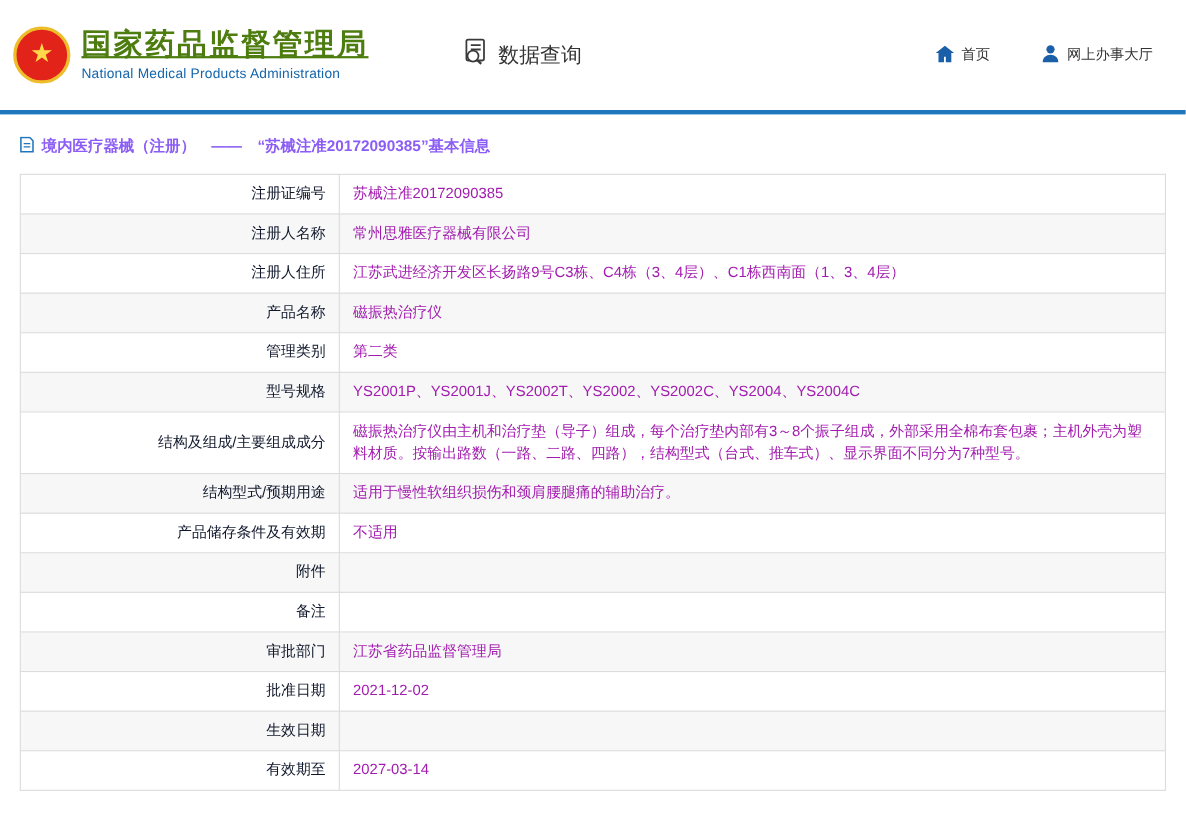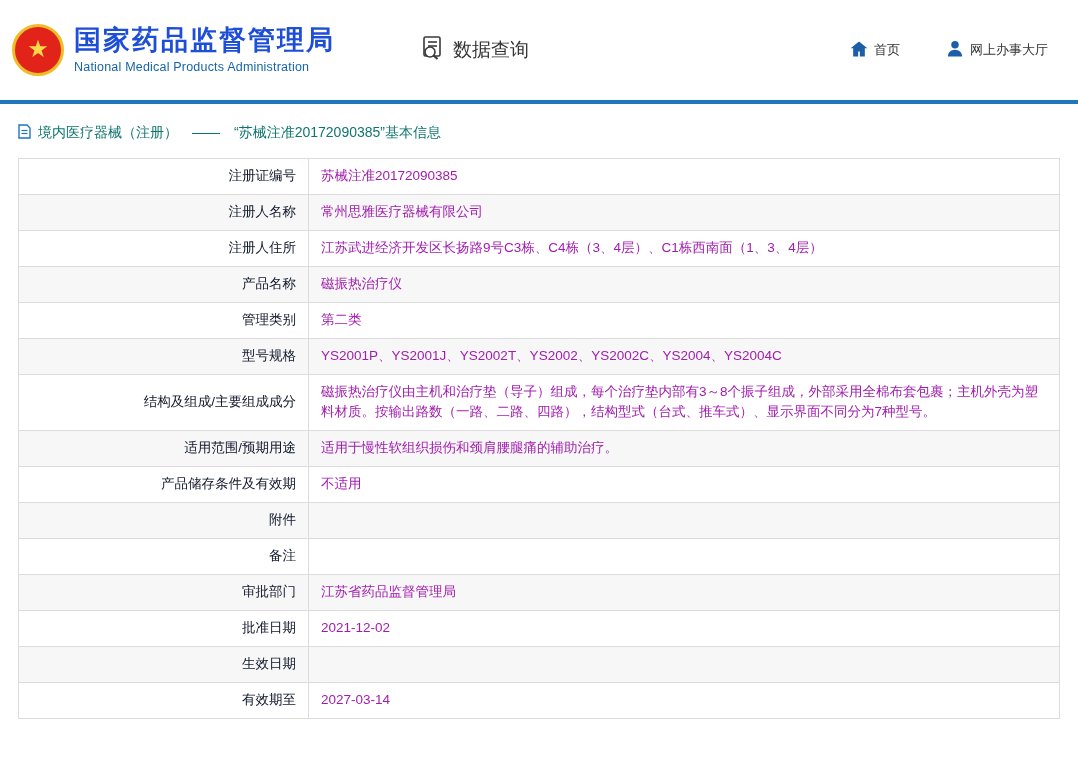--- a/index.html
+++ b/index.html
@@ -22,25 +22,26 @@
   .emblem {
     width: 52px; height: 52px;
     border-radius: 50%;
     background: #e2231a;
     border: 3px solid #eebd2a;
     display: flex; align-items: center; justify-content: center;
     flex: 0 0 auto;
   }
   .emblem .star { color: #ffd94a; font-size: 24px; line-height: 1; margin-top: -2px; }
   .brand-cn {
-    color: #1d4ed8;
+    color: #4d7c0f;
     font-size: 27px;
     font-weight: bold;
     letter-spacing: 2px;
     line-height: 1.1;
+    text-decoration: underline;
   }
   .brand-en {
     color: #1565ab;
     font-size: 12.5px;
     margin-top: 5px;
     letter-spacing: 0.2px;
   }
 
   .query {
     display: flex; align-items: center; gap: 7px;
@@ -57,23 +58,23 @@
     font-size: 13px; color: #333; text-decoration: none; cursor: pointer;
     white-space: nowrap;
   }
 
   .blue-line { height: 4px; background: #1e76bc; }
 
   
   .breadcrumb {
     display: flex; align-items: center; gap: 7px;
     padding: 20px 0 14px 18px;
-    color: #0f766e;
+    color: #8b5cf6;
     font-size: 14px;
-    font-weight: normal;
+    font-weight: bold;
     text-align: center;
   }
 
   
   .info-table {
     width: 1042px;
     margin: 2px 18px 8px 18px;
     border-collapse: collapse;
     table-layout: fixed;
   }
@@ -179,21 +180,21 @@
       </tr>
       <tr>
         <th>型号规格</th>
         <td>YS2001P、YS2001J、YS2002T、YS2002、YS2002C、YS2004、YS2004C</td>
       </tr>
       <tr>
         <th>结构及组成/主要组成成分</th>
         <td>磁振热治疗仪由主机和治疗垫（导子）组成，每个治疗垫内部有3～8个振子组成，外部采用全棉布套包裹；主机外壳为塑料材质。按输出路数（一路、二路、四路），结构型式（台式、推车式）、显示界面不同分为7种型号。</td>
       </tr>
       <tr>
-        <th>适用范围/预期用途</th>
+        <th>结构型式/预期用途</th>
         <td>适用于慢性软组织损伤和颈肩腰腿痛的辅助治疗。</td>
       </tr>
       <tr>
         <th>产品储存条件及有效期</th>
         <td>不适用</td>
       </tr>
       <tr>
         <th>附件</th>
         <td></td>
       </tr>

